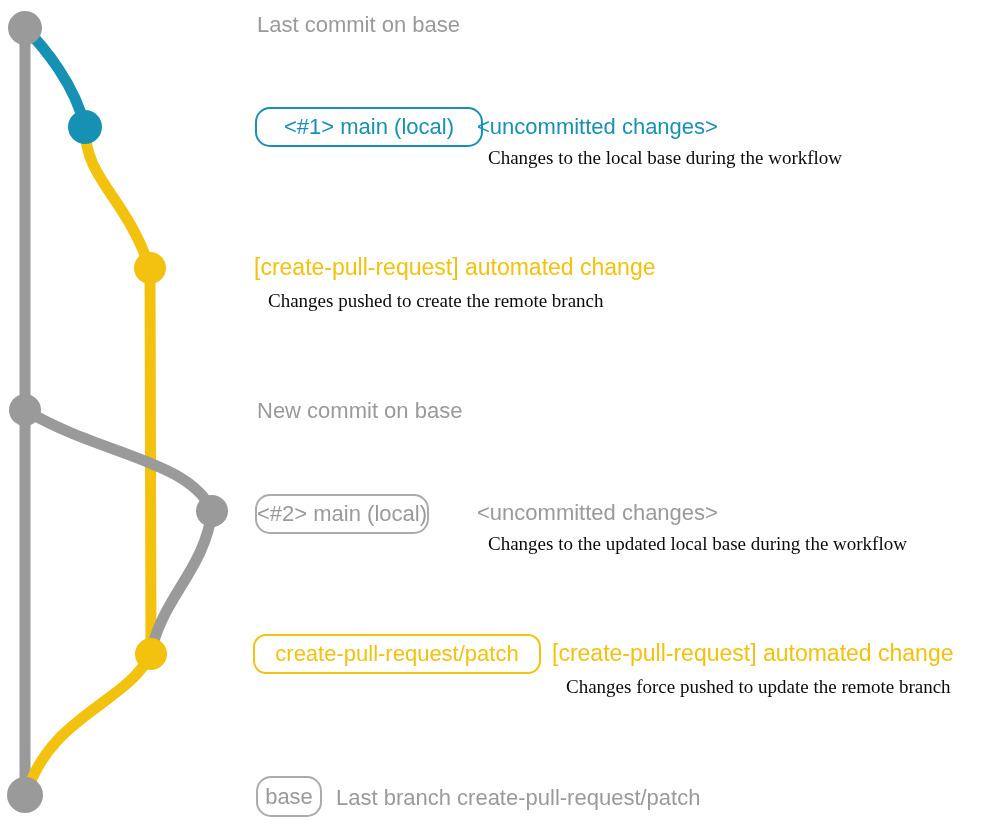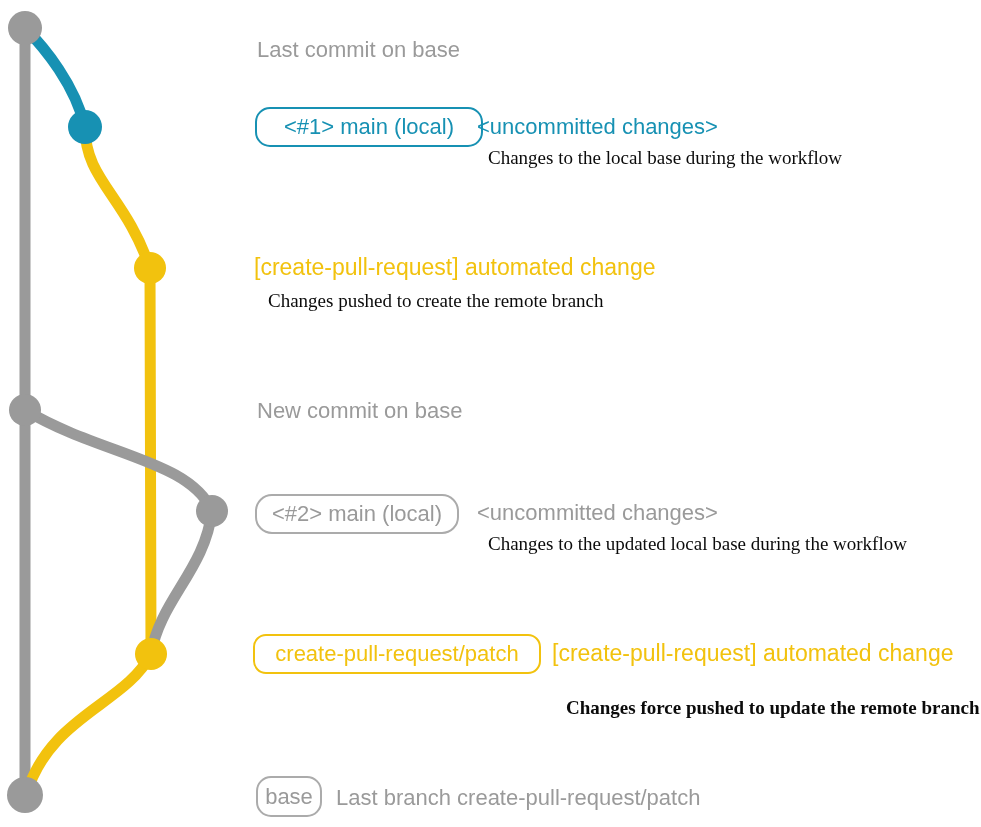--- a/index.html
+++ b/index.html
@@ -56,43 +56,43 @@
       <path d="M 212 511 C 205 570 160 600 151 654" fill="none" stroke="#9a9a9a" stroke-width="11" stroke-linecap="round"></path>
       <circle cx="25" cy="28" r="17" fill="#9a9a9a"></circle>
       <circle cx="85" cy="127" r="17" fill="#1791b3"></circle>
       <circle cx="150" cy="268" r="16" fill="#f2c20e"></circle>
       <circle cx="25" cy="410" r="16" fill="#9a9a9a"></circle>
       <circle cx="212" cy="511" r="16" fill="#9a9a9a"></circle>
       <circle cx="151" cy="654" r="16" fill="#f2c20e"></circle>
       <circle cx="25" cy="795" r="18" fill="#9a9a9a"></circle>
     </svg>
 
-  <div class="lbl" style="left: 257px; top: 12px; color: rgb(154, 154, 154); margin-top: 25px;">Last commit on base</div>
+  <div class="lbl" style="left: 257px; top: 12px; color: rgb(154, 154, 154);">Last commit on base</div>
 
   <div class="badge" style="left: 255px; top: 107px; width: 228px; height: 40px; color: rgb(23, 145, 179); border-color: rgb(23, 145, 179);">
     <span>&lt;#1&gt; main (local)</span>
   </div>
   <div class="lbl" style="left: 477px; top: 114px; color: rgb(23, 145, 179);">&lt;uncommitted changes&gt;</div>
   <div class="caption" style="left: 488px; top: 146px; color: rgb(11, 11, 11);">Changes to the local base during the workflow</div>
 
   <div class="lbl lbl-lg" style="left: 254px; top: 254px; color: rgb(242, 194, 14);">[create-pull-request] automated change</div>
   <div class="caption" style="left: 268px; top: 289px; color: rgb(11, 11, 11);">Changes pushed to create the remote branch</div>
 
   <div class="lbl" style="left: 257px; top: 398px; color: rgb(154, 154, 154);">New commit on base</div>
 
-  <div class="badge" style="left: 255px; top: 494px; width: 204px; height: 40px; color: rgb(154, 154, 154); border-color: rgb(171, 171, 171); border-radius: 17px;">
+  <div class="badge" style="left: 255px; top: 494px; width: 174px; height: 40px; color: rgb(154, 154, 154); border-color: rgb(171, 171, 171);">
     <span>&lt;#2&gt; main (local)</span>
   </div>
   <div class="lbl" style="left: 477px; top: 500px; color: rgb(154, 154, 154);">&lt;uncommitted changes&gt;</div>
   <div class="caption" style="left: 488px; top: 532px; color: rgb(11, 11, 11);">Changes to the updated local base during the workflow</div>
 
   <div class="badge" style="left: 253px; top: 634px; width: 288px; height: 40px; border-radius: 13px; color: rgb(242, 194, 14); border-color: rgb(242, 194, 14);">
     <span>create-pull-request/patch</span>
   </div>
   <div class="lbl lbl-lg" style="left: 552px; top: 640px; color: rgb(242, 194, 14);">[create-pull-request] automated change</div>
-  <div class="caption" style="left: 566px; top: 696px; color: rgb(11, 11, 11); font-weight: bold;">Changes force pushed to update the remote branch</div>
+  <div class="caption" style="left: 566px; top: 675px; color: rgb(11, 11, 11);">Changes force pushed to update the remote branch</div>
 
   <div class="badge" style="left: 256px; top: 776px; width: 66px; height: 41px; color: rgb(154, 154, 154); border-color: rgb(171, 171, 171);">
     <span>base</span>
   </div>
   <div class="lbl" style="left: 336px; top: 785px; color: rgb(154, 154, 154);">Last branch create-pull-request/patch</div>
 
 </div>
 
 </body></html>

